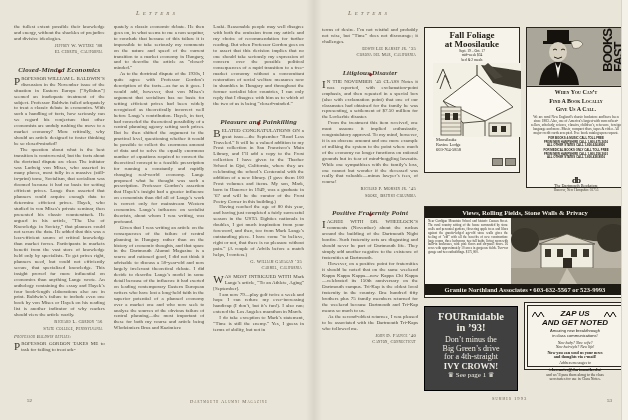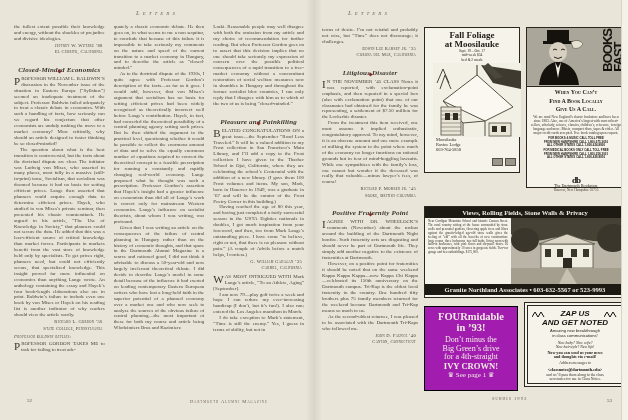--- a/index.html
+++ b/index.html
@@ -45,27 +45,27 @@
   .books .b{font-size:3.5px;line-height:4.1px;text-align:center;color:#36312a;margin:2px 4px 0 4px;}
   .books .ph{font-family:"Liberation Sans",sans-serif;font-size:2.9px;line-height:3.4px;font-weight:bold;text-align:center;color:#201c16;margin-top:2px;}
   .books .logo{text-align:center;font-size:9px;font-weight:bold;letter-spacing:-1px;line-height:8px;margin-top:16px;color:#15120e;}
   .books .store{font-size:4.2px;text-align:center;line-height:4.8px;color:#2b2620;}
   .books .addr{font-size:3.4px;text-align:center;color:#4a443b;}
   .re{left:110px;top:206px;width:202px;height:92px;}
   .re .bar{background:#1d1913;color:#efece2;font-weight:bold;font-size:6.6px;text-align:center;line-height:11px;height:11px;}
   .re .mid{display:flex;height:66px;}
   .re .txt{width:86px;font-size:3.2px;line-height:3.9px;text-align:justify;padding:2px 3px;color:#36312a;}
   .re .pic{flex:1;}
-  .fourm{left:110px;top:306px;width:94px;height:85px;background:#a21caf;border:1px solid #000;color:#f0ede3;text-align:center;padding-top:5px;}
+  .fourm{left:110px;top:306px;width:94px;height:85px;background:#404040;border:1px solid #000;color:#f0ede3;text-align:center;padding-top:5px;}
   .fourm .t1{font-size:10.5px;font-weight:bold;line-height:10px;}
   .fourm .t2{font-size:10.5px;font-weight:bold;line-height:11px;}
   .fourm .b{font-size:8px;line-height:8.6px;margin-top:3px;}
   .fourm .ivy{font-size:8.6px;font-weight:bold;line-height:9px;font-family:Liberation Serif, serif;}
   .fourm .see{font-size:7px;line-height:9px;}
-  .zap{left:210px;top:302px;width:102px;height:85px;padding:3px 3px;}
+  .zap{left:210px;top:302px;width:102px;height:68px;padding:3px 3px;}
   .zap .inner{border:1px solid #2b2620;position:absolute;inset:2px;}
   .zap .t{position:relative;font-family:"Liberation Sans",sans-serif;font-style:italic;font-weight:bold;font-size:8px;line-height:8.6px;text-align:center;margin-top:4px;color:#15120e;}
   .zap .zz{position:absolute;top:1px;}
   .zap .zz.l{left:4px;} .zap .zz.r{right:4px;}
   .zap .sub{position:relative;font-family:"Liberation Sans",sans-serif;font-size:4.1px;line-height:4.8px;text-align:center;margin-top:2px;color:#2b2620;}
   .zap .q{position:relative;font-size:3.9px;line-height:4.5px;text-align:center;font-style:italic;margin-top:2px;color:#36312a;}
   .zap .bold{position:relative;font-size:4.1px;font-weight:bold;line-height:4.7px;text-align:center;margin-top:1px;color:#201c16;}
   .zap .sm{position:relative;font-size:3.8px;line-height:4.4px;text-align:center;color:#36312a;margin-top:1px;}
   .zap .em{position:relative;font-size:4.3px;font-weight:bold;text-align:center;color:#15120e;margin-top:1px;}
 </style>

